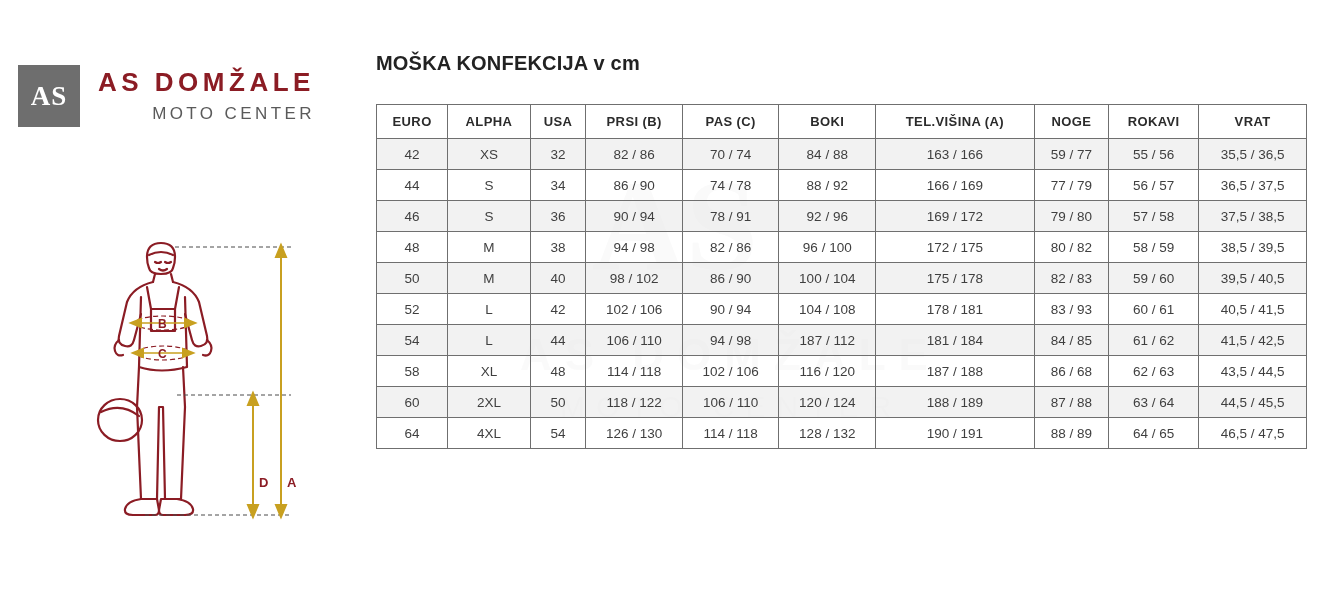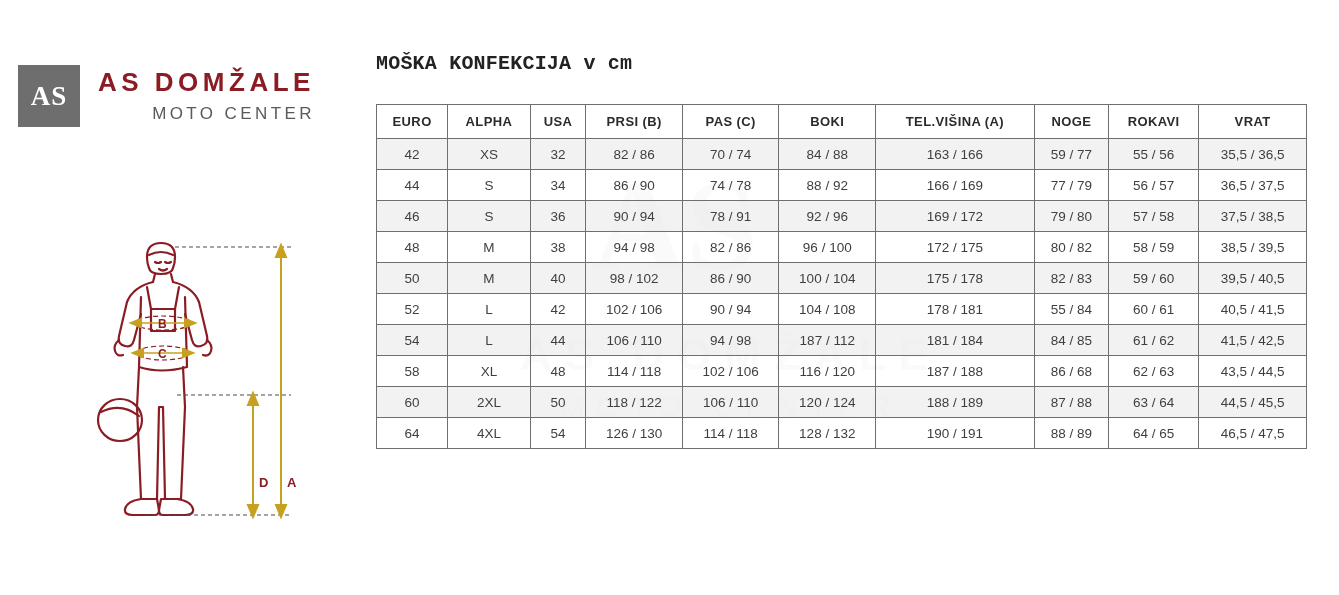--- a/index.html
+++ b/index.html
@@ -78,21 +78,20 @@
     left: 376px;
     top: 52px;
     width: 935px;
   }
   #table-title {
     font-size: 20px;
     font-weight: bold;
     color: #222222;
     margin-bottom: 29px;
     letter-spacing: 0.2px;
-    font-family: Liberation Mono, monospace;
   }
   #size-table {
     border-collapse: collapse;
     width: 931px;
     position: relative;
     z-index: 2;
     background: transparent;
     margin-top: 16px;
   }
   #size-table th, #size-table td {
@@ -325,21 +324,21 @@
           <td>39,5 / 40,5</td>
         </tr>
         <tr>
           <td>52</td>
           <td>L</td>
           <td>42</td>
           <td>102 / 106</td>
           <td>90 / 94</td>
           <td>104 / 108</td>
           <td>178 / 181</td>
-          <td>55 / 84</td>
+          <td>83 / 93</td>
           <td>60 / 61</td>
           <td>40,5 / 41,5</td>
         </tr>
         <tr>
           <td>54</td>
           <td>L</td>
           <td>44</td>
           <td>106 / 110</td>
           <td>94 / 98</td>
           <td>187 / 112</td>

